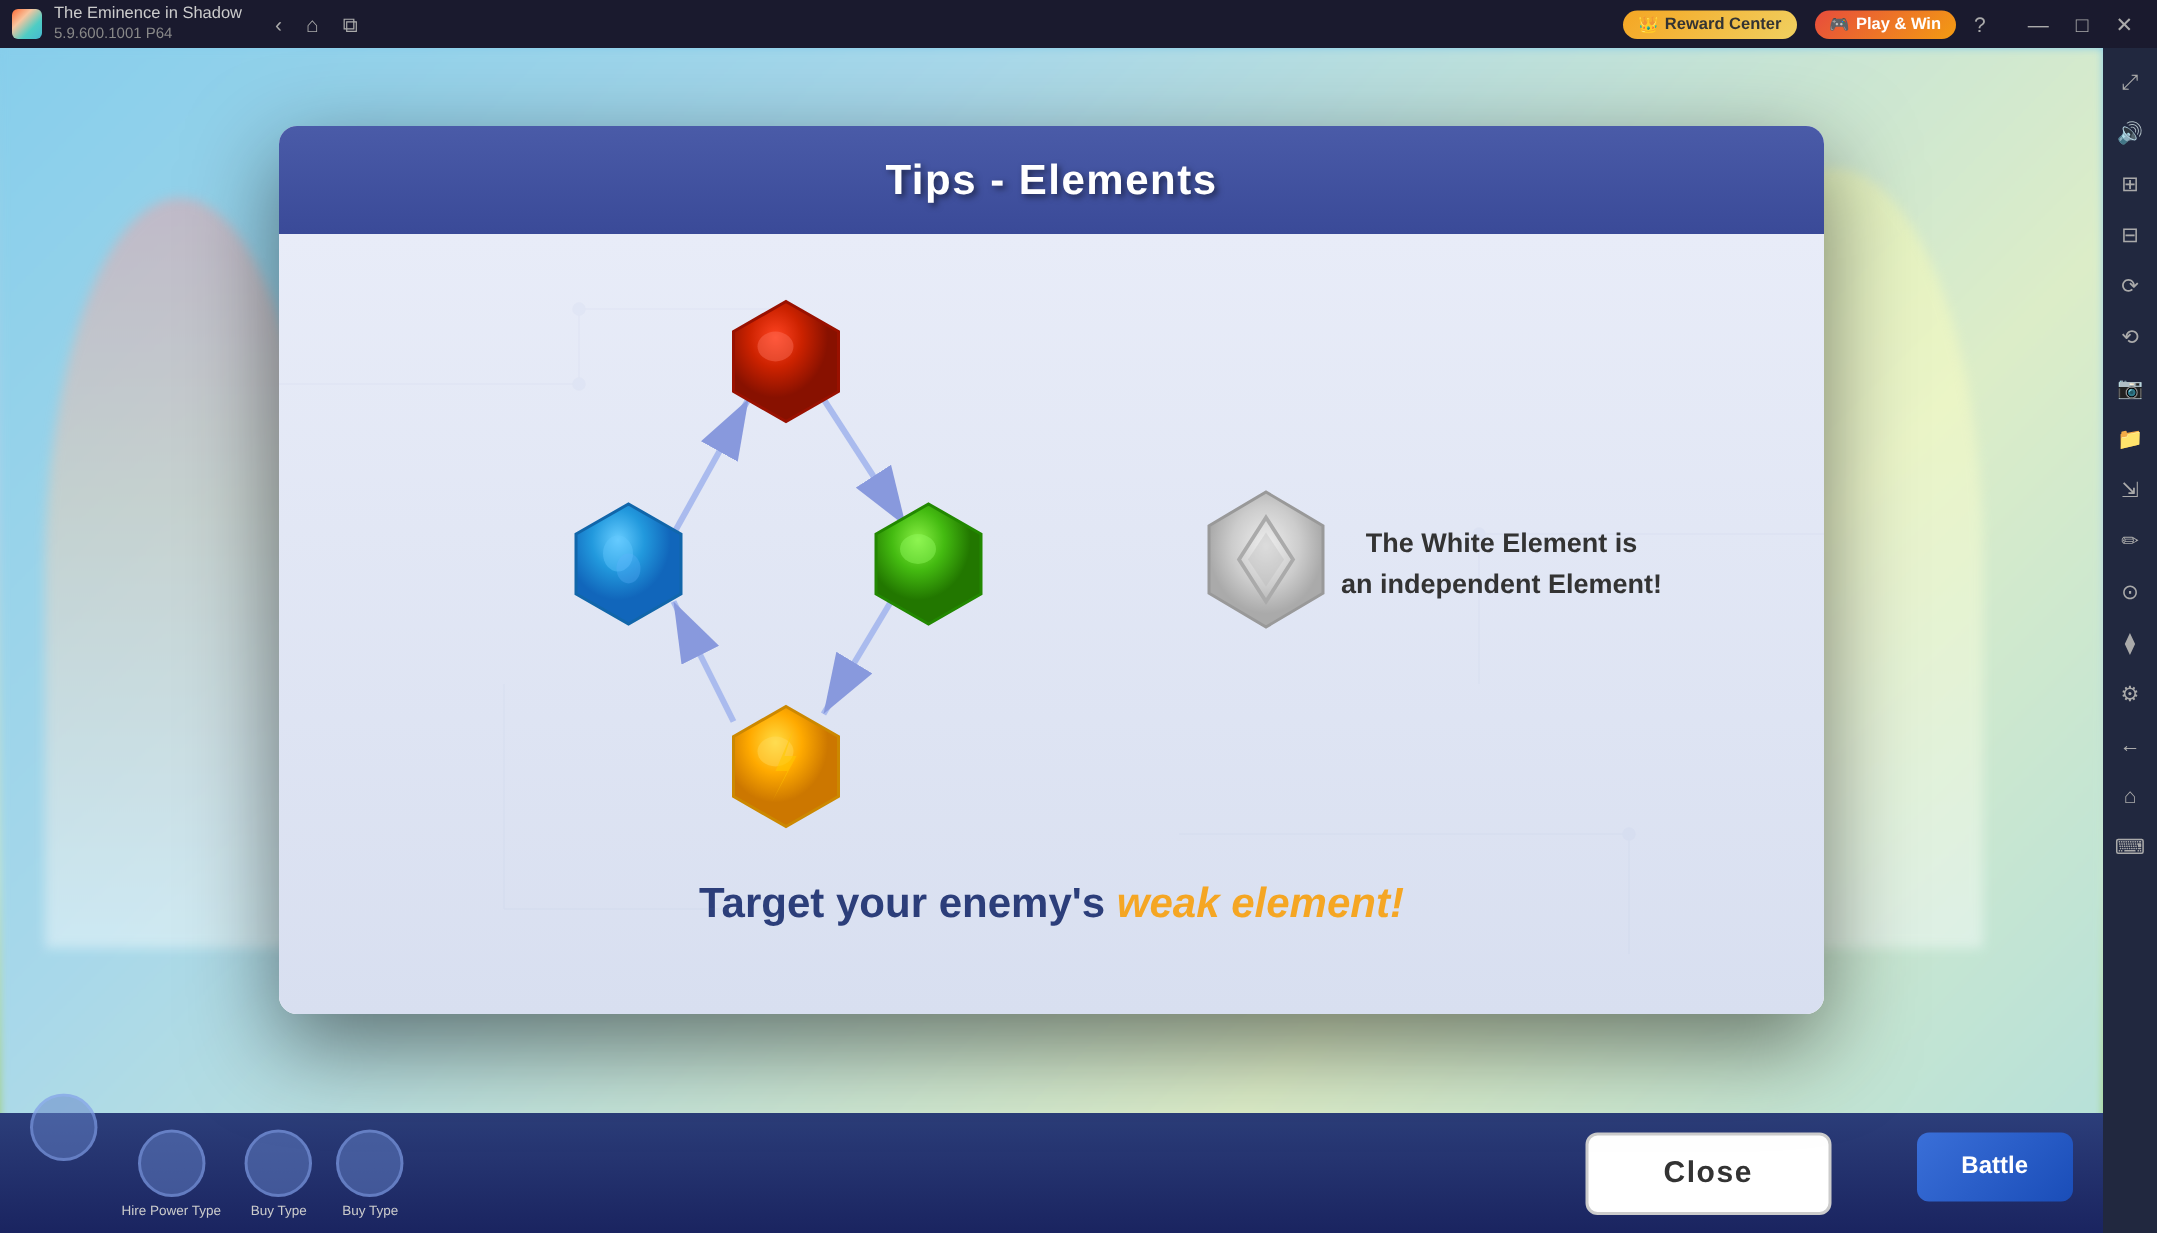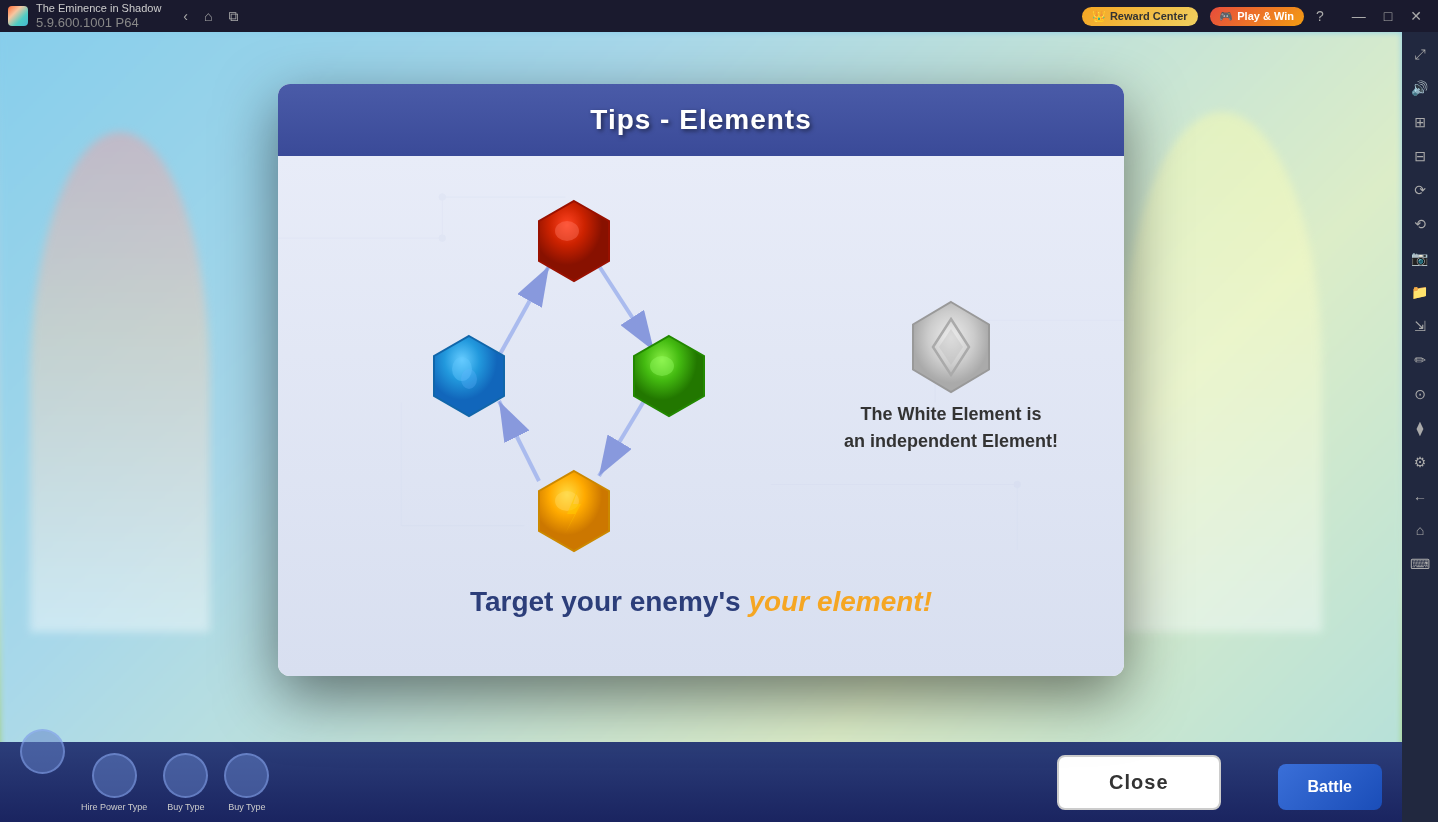--- a/index.html
+++ b/index.html
@@ -34,21 +34,21 @@
       background: linear-gradient(135deg, #ff6b35, #f7c59f, #4ecdc4, #45b7d1);
       border-radius: 4px;
     }
     .titlebar-title {
       color: #ccc;
       font-size: 11px;
       line-height: 1.2;
     }
     .titlebar-title .sub {
       color: #888;
-      font-size: 13px;
+      font-size: 10px;
     }
     .titlebar-nav {
       display: flex;
       align-items: center;
       gap: 4px;
       margin-left: 8px;
     }
     .titlebar-nav button {
       background: none;
       border: none;
@@ -201,21 +201,21 @@
       width: 1402px;
       height: 695px;
       display: flex;
       align-items: center;
       justify-content: center;
       z-index: 60;
     }
 
     
     .tips-modal {
-      width: 846px;
+      width: 1030px;
       background: white;
       border-radius: 12px;
       overflow: hidden;
       box-shadow: 0 20px 60px rgba(0,0,0,0.5);
     }
     .modal-header {
       background: linear-gradient(180deg, #4a5ba8 0%, #3a4a98 100%);
       padding: 20px;
       text-align: center;
     }
@@ -394,21 +394,21 @@
                   <stop offset="100%" stop-color="#cc7700"></stop>
                 </radialGradient>
               </defs>
               <ellipse cx="38" cy="35" rx="12" ry="10" fill="rgba(255,220,100,0.4)"></ellipse>
 
               <polygon points="50,20 38,48 46,48 36,68 52,38 44,38" fill="rgba(255,200,0,0.6)"></polygon>
             </svg>
           </div>
         </div>
 
-        <div style="display:flex;flex-direction:column;align-items:center;margin-left:30px;">
+        <div style="display:flex;flex-direction:row;align-items:center;margin-left:30px;">
 
           <div>
             <svg width="100" height="100" viewBox="0 0 100 100">
               <polygon points="50,5 88,27.5 88,72.5 50,95 12,72.5 12,27.5" fill="url(#whiteGrad)" stroke="#999" stroke-width="2"></polygon>
               <defs>
                 <radialGradient id="whiteGrad" cx="50%" cy="40%">
                   <stop offset="0%" stop-color="#eeeeee"></stop>
                   <stop offset="60%" stop-color="#cccccc"></stop>
                   <stop offset="100%" stop-color="#aaaaaa"></stop>
                 </radialGradient>
@@ -420,21 +420,21 @@
           </div>
 
           <div style="font-size:18px;font-weight:bold;color:#333;text-align:center;line-height:1.5;">
             <span style="white-space:pre-line;">The White Element is
 an independent Element!</span>
           </div>
         </div>
       </div>
 
       <div style="margin-top:20px;font-size:28px;font-weight:bold;color:#2c3e7a;text-align:center;">
-        <span>Target your enemy's </span><span style="color:#f5a623;font-style:italic;font-weight:900;">your element!</span>
+        <span>Target your enemy's </span><span style="color:#f5a623;font-style:italic;font-weight:900;">weak element!</span>
       </div>
     </div>
   </div>
 </div>
 
 <div class="bottom-bar" style="top:auto;bottom:0;position:absolute;left:0;width:1402px;height:80px;background:linear-gradient(180deg,#2c3e7a 0%,#1a2460 100%);display:flex;align-items:center;padding:0 20px;gap:16px;z-index:40;">
   <div class="bottom-item">
     <div style="width:45px;height:45px;border-radius:50%;background:rgba(100,130,200,0.5);border:2px solid rgba(150,180,255,0.4);"></div>
     <span style="color:#ccc;font-size:9px;margin-top:48px;">Party</span>
   </div>
@@ -443,21 +443,21 @@
     <span style="color:#ccc;font-size:9px;">Hire Power Type</span>
   </div>
   <div class="bottom-item">
     <div style="width:45px;height:45px;border-radius:50%;background:rgba(100,130,200,0.5);border:2px solid rgba(150,180,255,0.4);"></div>
     <span style="color:#ccc;font-size:9px;">Buy Type</span>
   </div>
   <div class="bottom-item">
     <div style="width:45px;height:45px;border-radius:50%;background:rgba(100,130,200,0.5);border:2px solid rgba(150,180,255,0.4);"></div>
     <span style="color:#ccc;font-size:9px;">Buy Type</span>
   </div>
-  <div style="margin-left:auto;display:flex;gap:12px;align-items:flex-end;">
+  <div style="margin-left:auto;display:flex;gap:12px;align-items:flex-start;">
     <button class="close-button-main">Close</button>
     <button class="battle-btn">Battle</button>
   </div>
 </div>
 
 <div class="right-sidebar">
   <div class="sidebar-icon">⤢</div>
   <div class="sidebar-icon">🔊</div>
   <div class="sidebar-icon">⊞</div>
   <div class="sidebar-icon">⊟</div>

